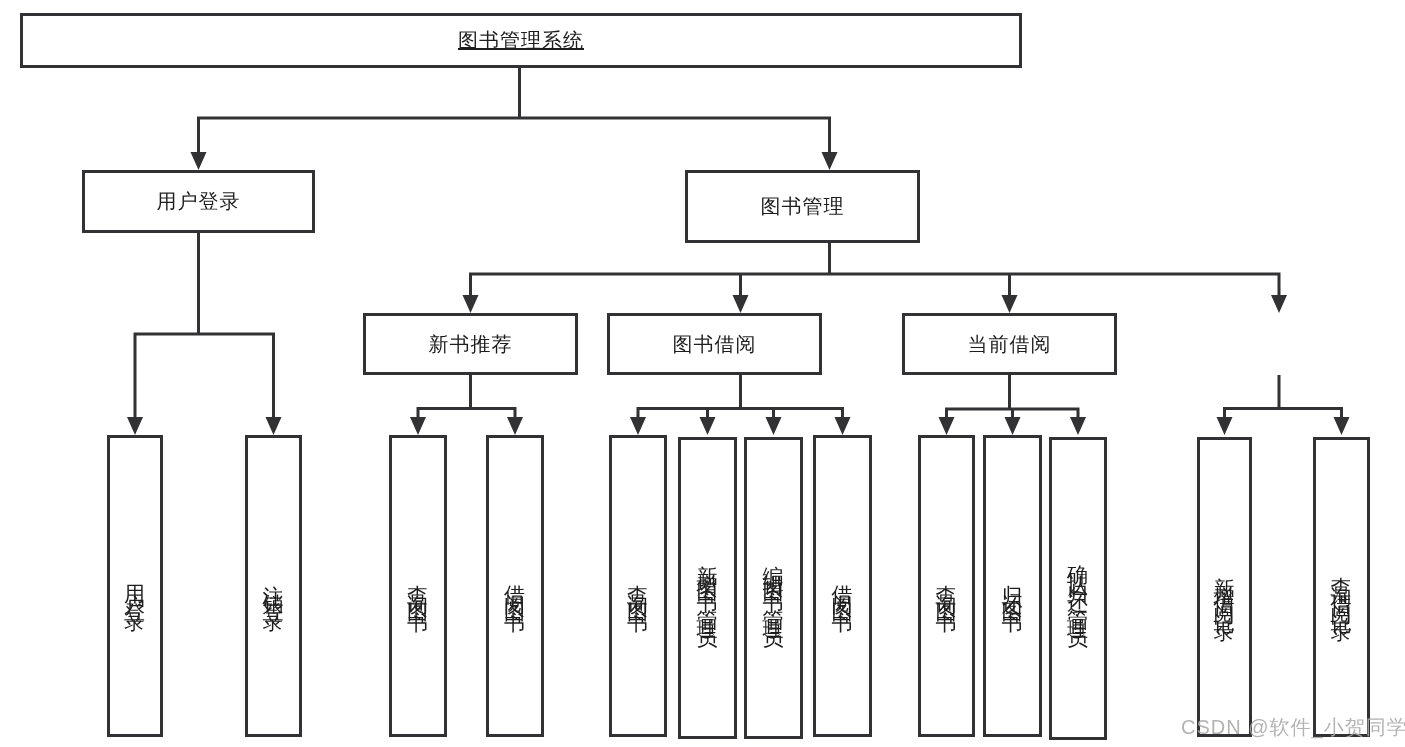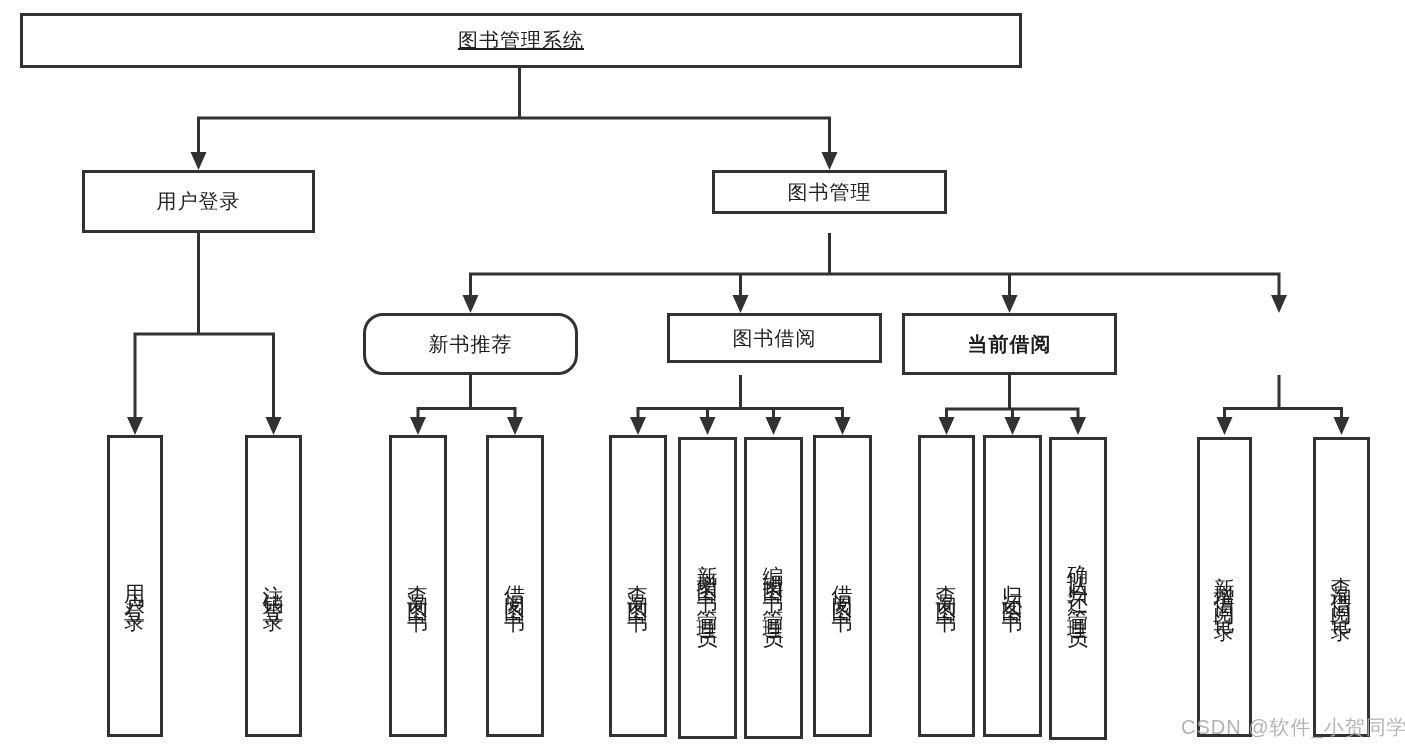--- a/index.html
+++ b/index.html
@@ -100,25 +100,25 @@
              M938.5 417 L954.5 417 L946.5 435 Z
              M1004.5 417 L1020.5 417 L1012.5 435 Z
              M1070 417 L1086 417 L1078 435 Z
              M1216.5 417 L1232.5 417 L1224.5 435 Z
              M1333.5 417 L1349.5 417 L1341.5 435 Z"></path>
   </svg>
 
   <div class="box hbox" style="left:20px; top:13px; width:1002px; height:55px;text-decoration:underline;">图书管理系统</div>
 
   <div class="box hbox" style="left:82px; top:170px; width:233px; height:63px;">用户登录</div>
-  <div class="box hbox" style="left:712px; top:170px; width:235px; height:44px;font-family:Liberation Mono, monospace;">图书管理</div>
+  <div class="box hbox" style="left:685px; top:170px; width:235px; height:73px;font-family:Liberation Mono, monospace;">图书管理</div>
 
-  <div class="box hbox" style="left:363px; top:313px; width:215px; height:62px;border-radius:20px;">新书推荐</div>
-  <div class="box hbox" style="left:667px; top:313px; width:215px; height:50px;">图书借阅</div>
-  <div class="box hbox" style="left:902px; top:313px; width:215px; height:62px;font-weight:bold;">当前借阅</div>
+  <div class="box hbox" style="left:363px; top:313px; width:215px; height:62px;">新书推荐</div>
+  <div class="box hbox" style="left:607px; top:313px; width:215px; height:62px;">图书借阅</div>
+  <div class="box hbox" style="left:902px; top:313px; width:215px; height:62px;">当前借阅</div>
 
   <div class="box vbox" style="left:107px; top:435px; width:56px; height:302px;">用户登录</div>
   <div class="box vbox" style="left:245px; top:435px; width:57px; height:302px;">注销登录</div>
 
   <div class="box vbox" style="left:389px; top:435px; width:58px; height:302px;">查询图书</div>
   <div class="box vbox" style="left:486px; top:435px; width:58px; height:302px;">借阅图书</div>
 
   <div class="box vbox" style="left:609px; top:435px; width:58px; height:302px;">查询图书</div>
   <div class="box vbox" style="left:678px; top:437px; width:59px; height:302px;">新增图书（管理员）</div>
   <div class="box vbox" style="left:744px; top:437px; width:59px; height:302px;">编辑图书（管理员）</div>

